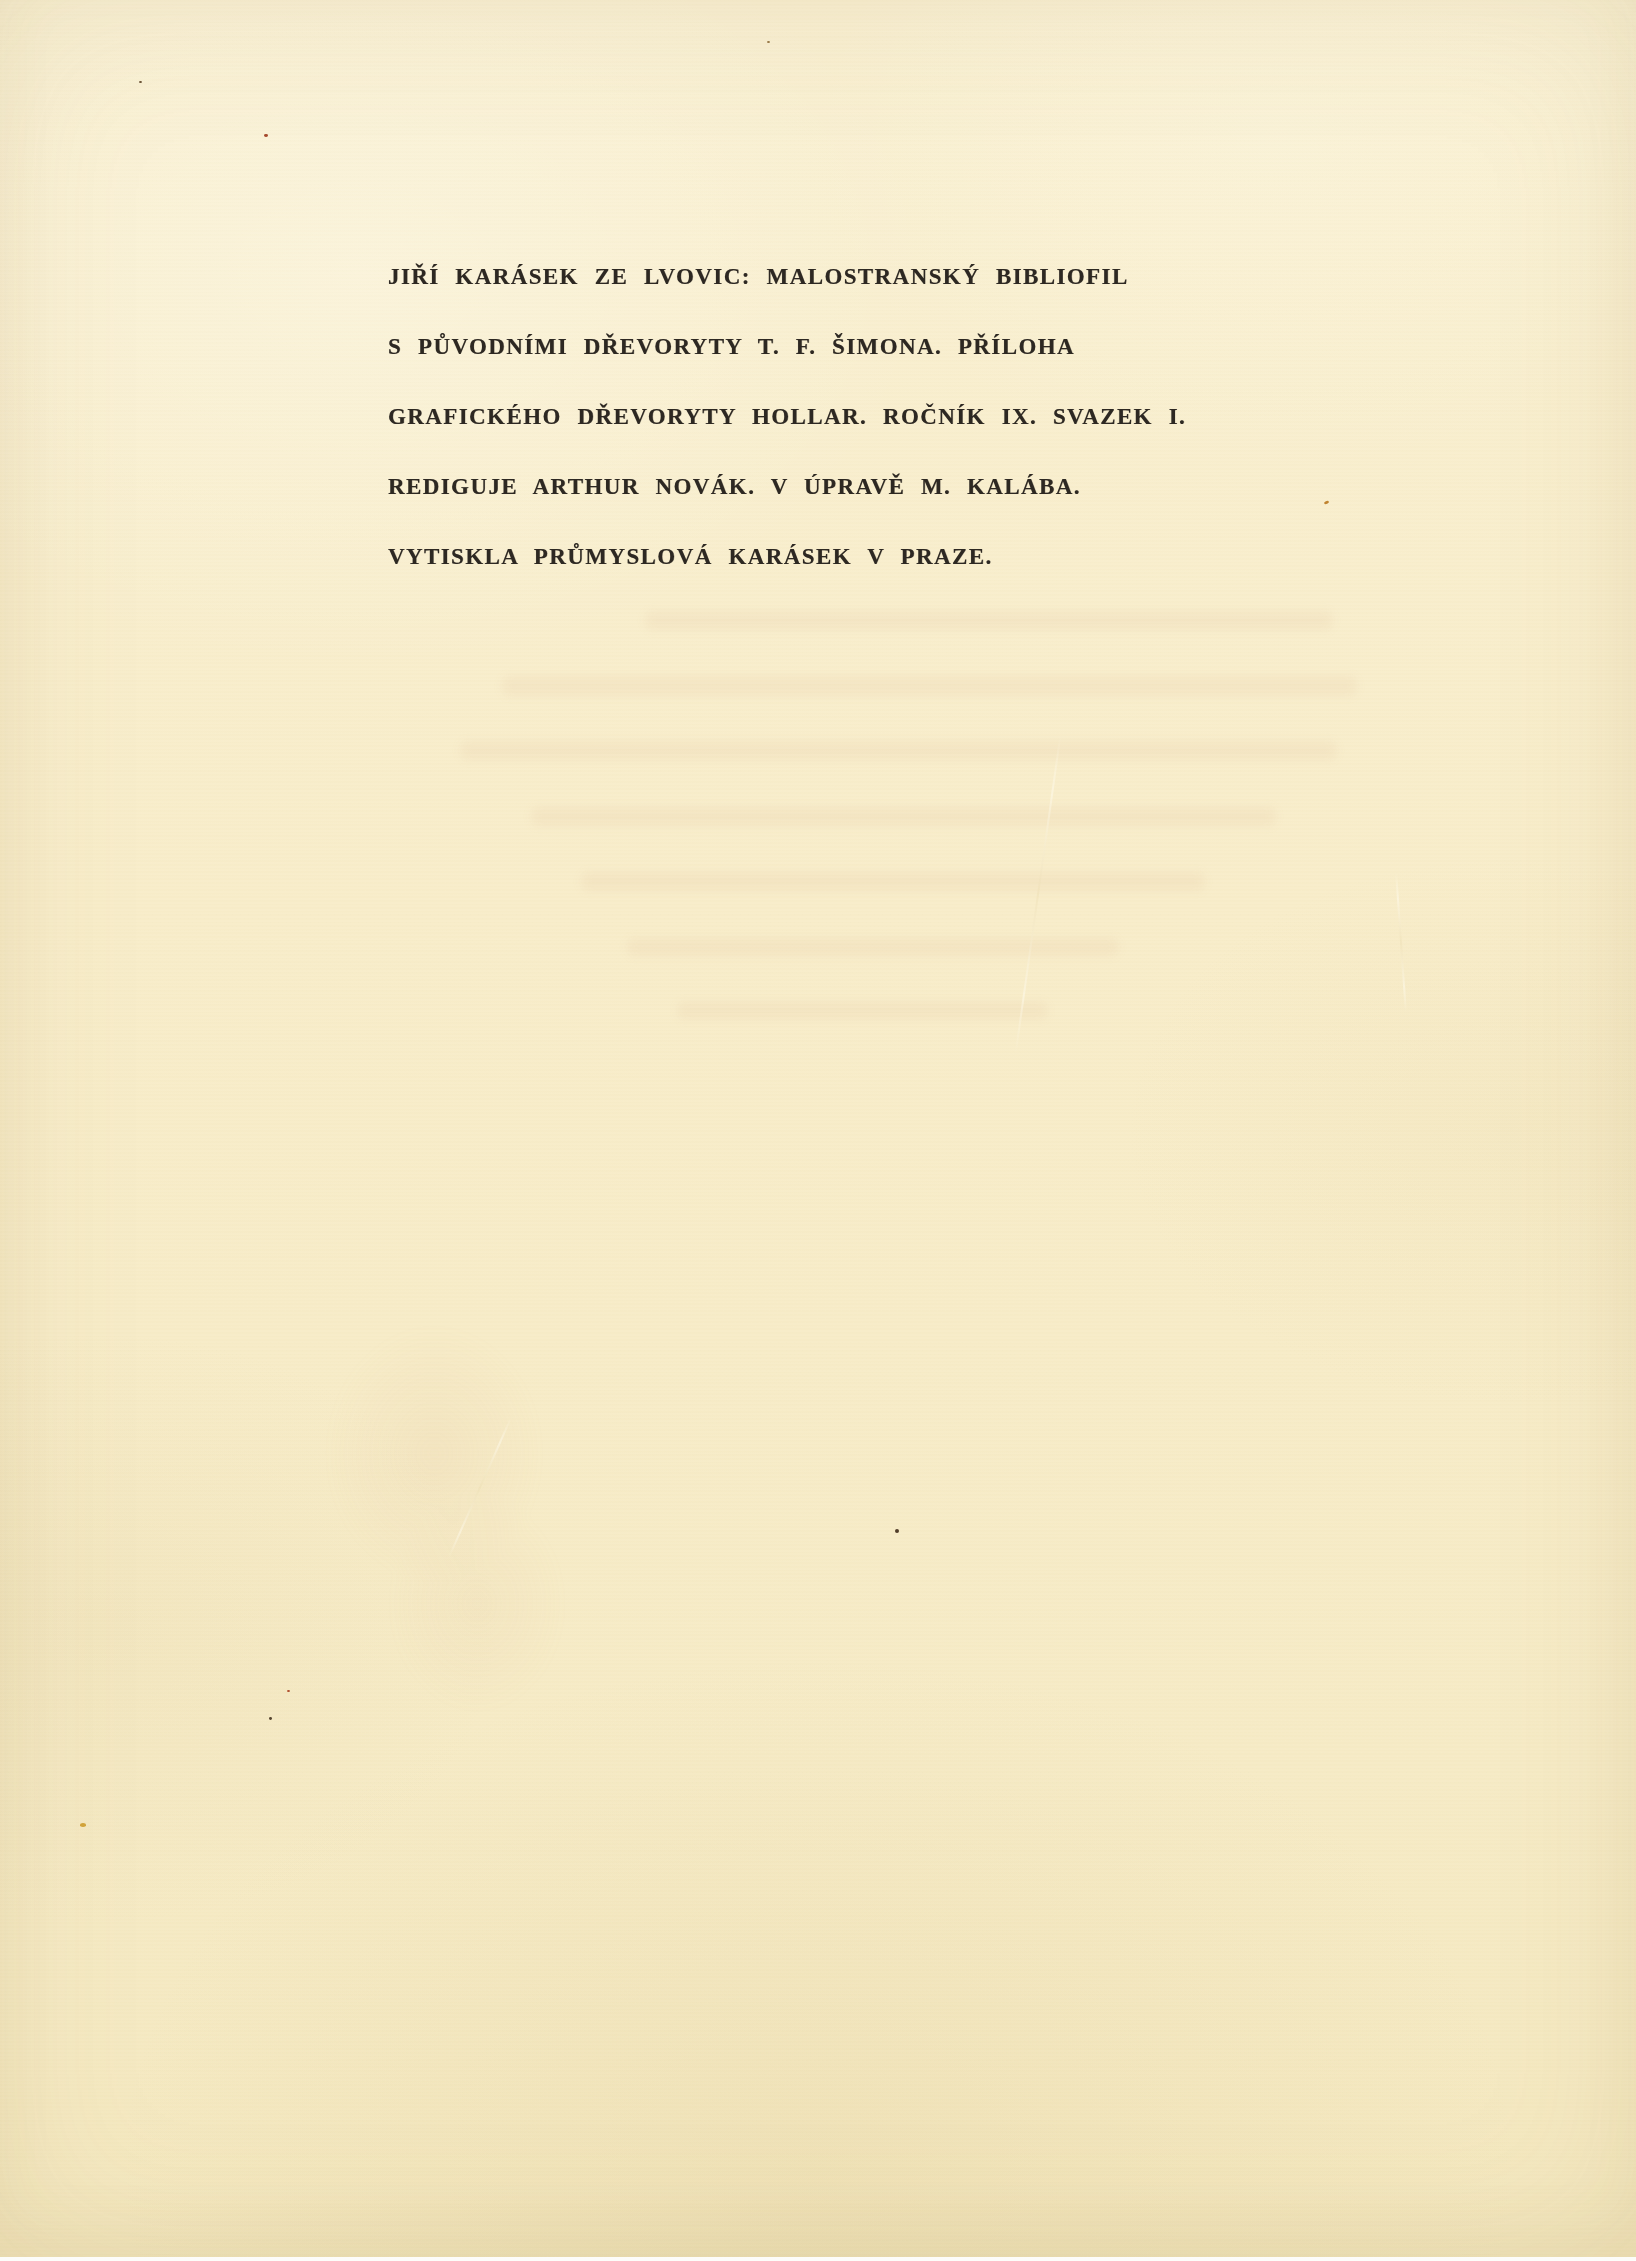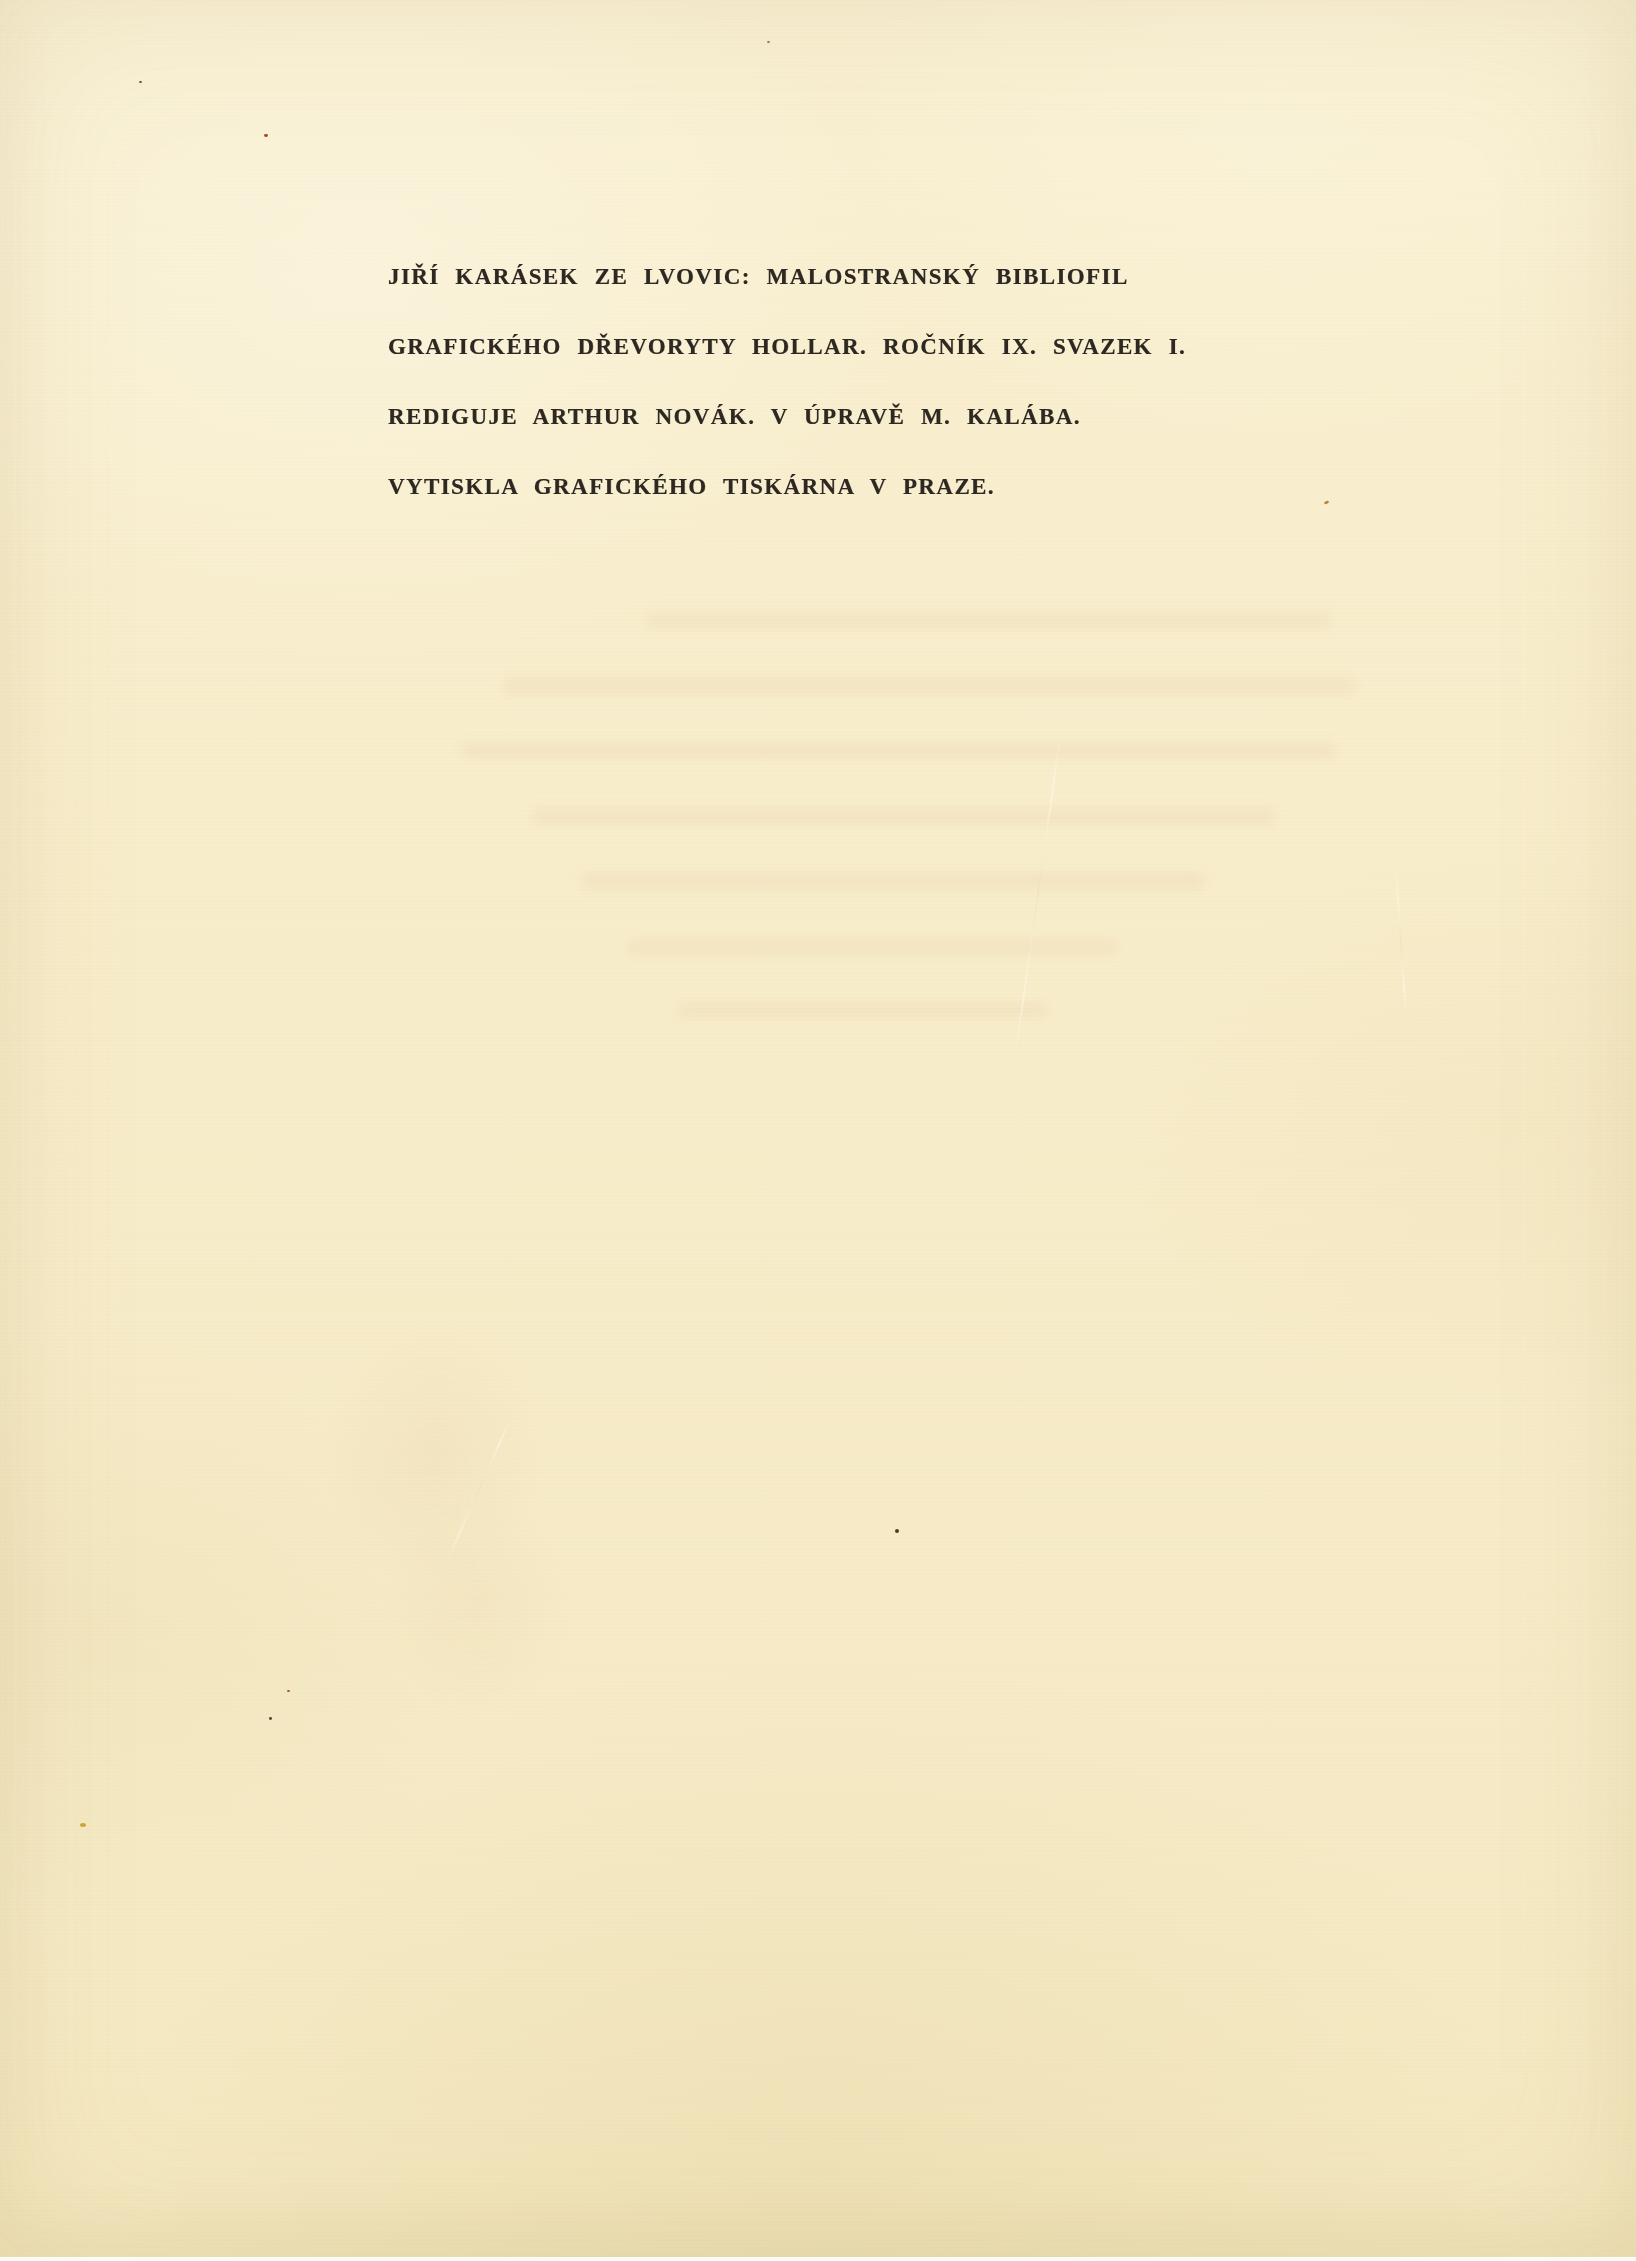--- a/index.html
+++ b/index.html
@@ -121,23 +121,24 @@
   <div class="ghost g2"></div>
   <div class="ghost g3"></div>
   <div class="ghost g4"></div>
   <div class="ghost g5"></div>
   <div class="ghost g6"></div>
   <div class="ghost g7"></div>
   <div class="ghost-image"></div>
 
   <div class="colophon">
     <div class="line">JIŘÍ KARÁSEK ZE LVOVIC: MALOSTRANSKÝ BIBLIOFIL</div>
+    <div class="line">S PŮVODNÍMI DŘEVORYTY T. F. ŠIMONA. PŘÍLOHA</div>
     <div class="line">GRAFICKÉHO DŘEVORYTY HOLLAR. ROČNÍK IX. SVAZEK I.</div>
     <div class="line">REDIGUJE ARTHUR NOVÁK. V ÚPRAVĚ M. KALÁBA.</div>
-    <div class="line">VYTISKLA GRAFICKÉHO TISKÁRNA V PRAZE.</div>
+    <div class="line">VYTISKLA PRŮMYSLOVÁ KARÁSEK V PRAZE.</div>
   </div>
 
   <div class="crease c1"></div>
   <div class="crease c2"></div>
   <div class="crease c3"></div>
 
   <div class="speck s1"></div>
   <div class="speck s2"></div>
   <div class="speck s3"></div>
   <div class="speck s4"></div>

